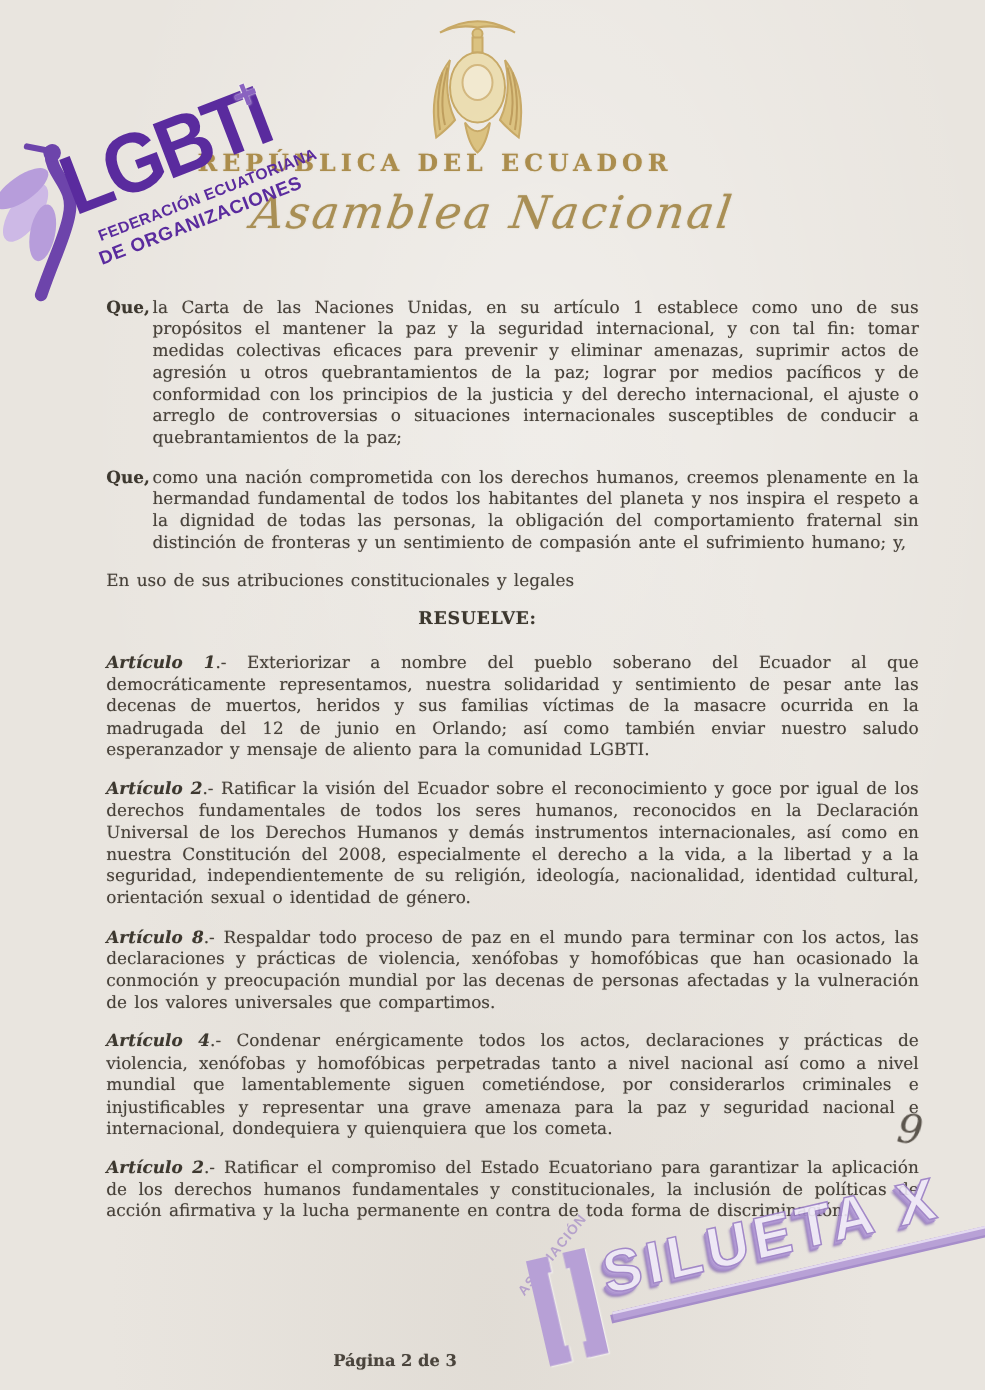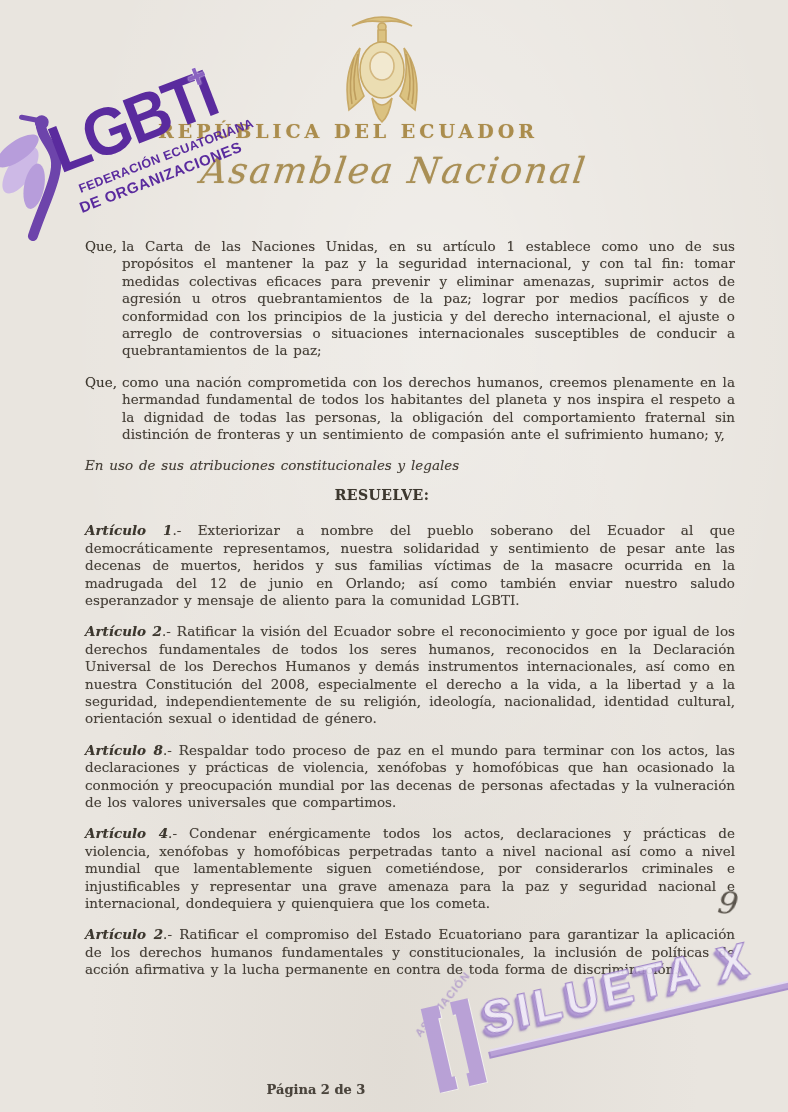--- a/index.html
+++ b/index.html
@@ -40,22 +40,22 @@
          font-family:"Liberation Sans",sans-serif;font-weight:bold;
          font-size:15px;color:#5a2b9e;letter-spacing:.6px;white-space:nowrap;}
 
   
   .doc-body{position:absolute;left:85px;top:238px;width:650px;
             font-size:13.5px;line-height:17.4px;color:#474139;
             text-shadow:0 0 .7px rgba(71,65,57,.45);}
   .doc-body p{margin:0 0 14px 0;text-align:justify;word-spacing:1.5px;}
   p.cont{padding-left:37px;}
   p.que{position:relative;padding-left:37px;}
-  p.que .ql{position:absolute;left:0;top:0;font-weight:normal;color:#3d382f;}
-  p.plainline{text-align:left;margin-bottom:12px;font-style:italic;}
+  p.que .ql{position:absolute;left:0;top:0;font-weight:bold;color:#3d382f;}
+  p.plainline{text-align:left;margin-bottom:12px;}
   p.resuelve{text-align:center;font-weight:bold;letter-spacing:.5px;
              font-size:14px;color:#3d382f;margin:0 0 18px 0;
              transform:translateX(-28px);}
   p.art b{color:#3d382f;font-style:italic;}
 
   
   .footer{position:absolute;left:0;top:1082px;width:632px;text-align:center;
           font-size:13px;font-weight:600;color:#4a443c;
           text-shadow:0 0 .7px rgba(71,65,57,.4);}
 

